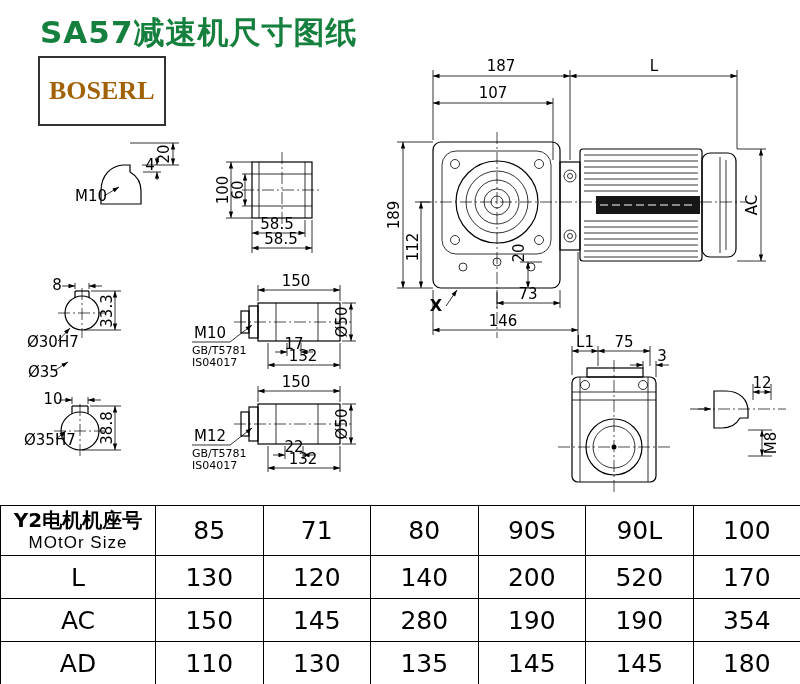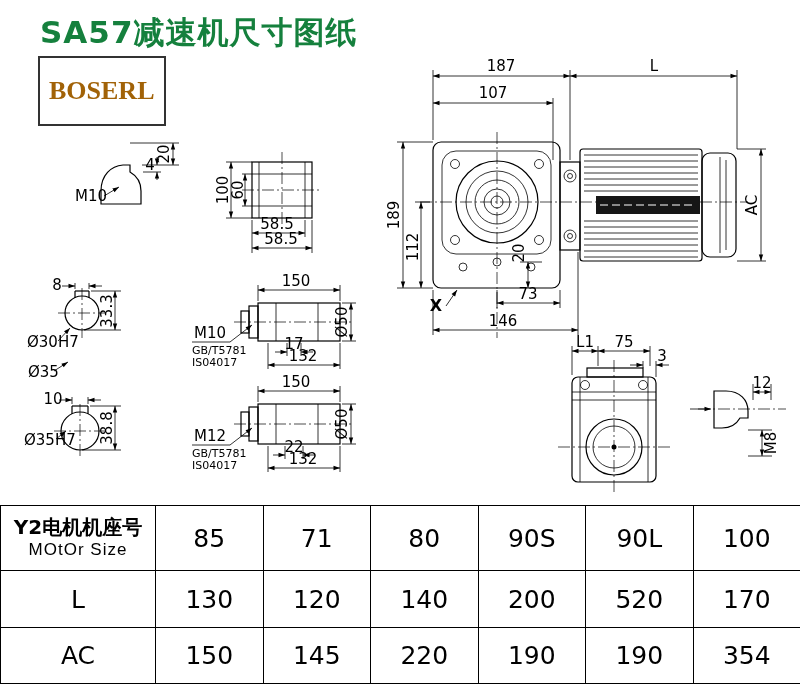--- a/index.html
+++ b/index.html
@@ -394,21 +394,30 @@
       <td>120</td>
       <td>140</td>
       <td>200</td>
       <td>520</td>
       <td>170</td>
     </tr>
     <tr style="height:43px">
       <th>AC</th>
       <td>150</td>
       <td>145</td>
-      <td>220</td>
+      <td>280</td>
       <td>190</td>
       <td>190</td>
       <td>354</td>
     </tr>
+    <tr style="height:43px">
+      <th>AD</th>
+      <td>110</td>
+      <td>130</td>
+      <td>135</td>
+      <td>145</td>
+      <td>145</td>
+      <td>180</td>
+    </tr>
   </tbody>
 </table>
 
 </div>
 
 </body></html>

